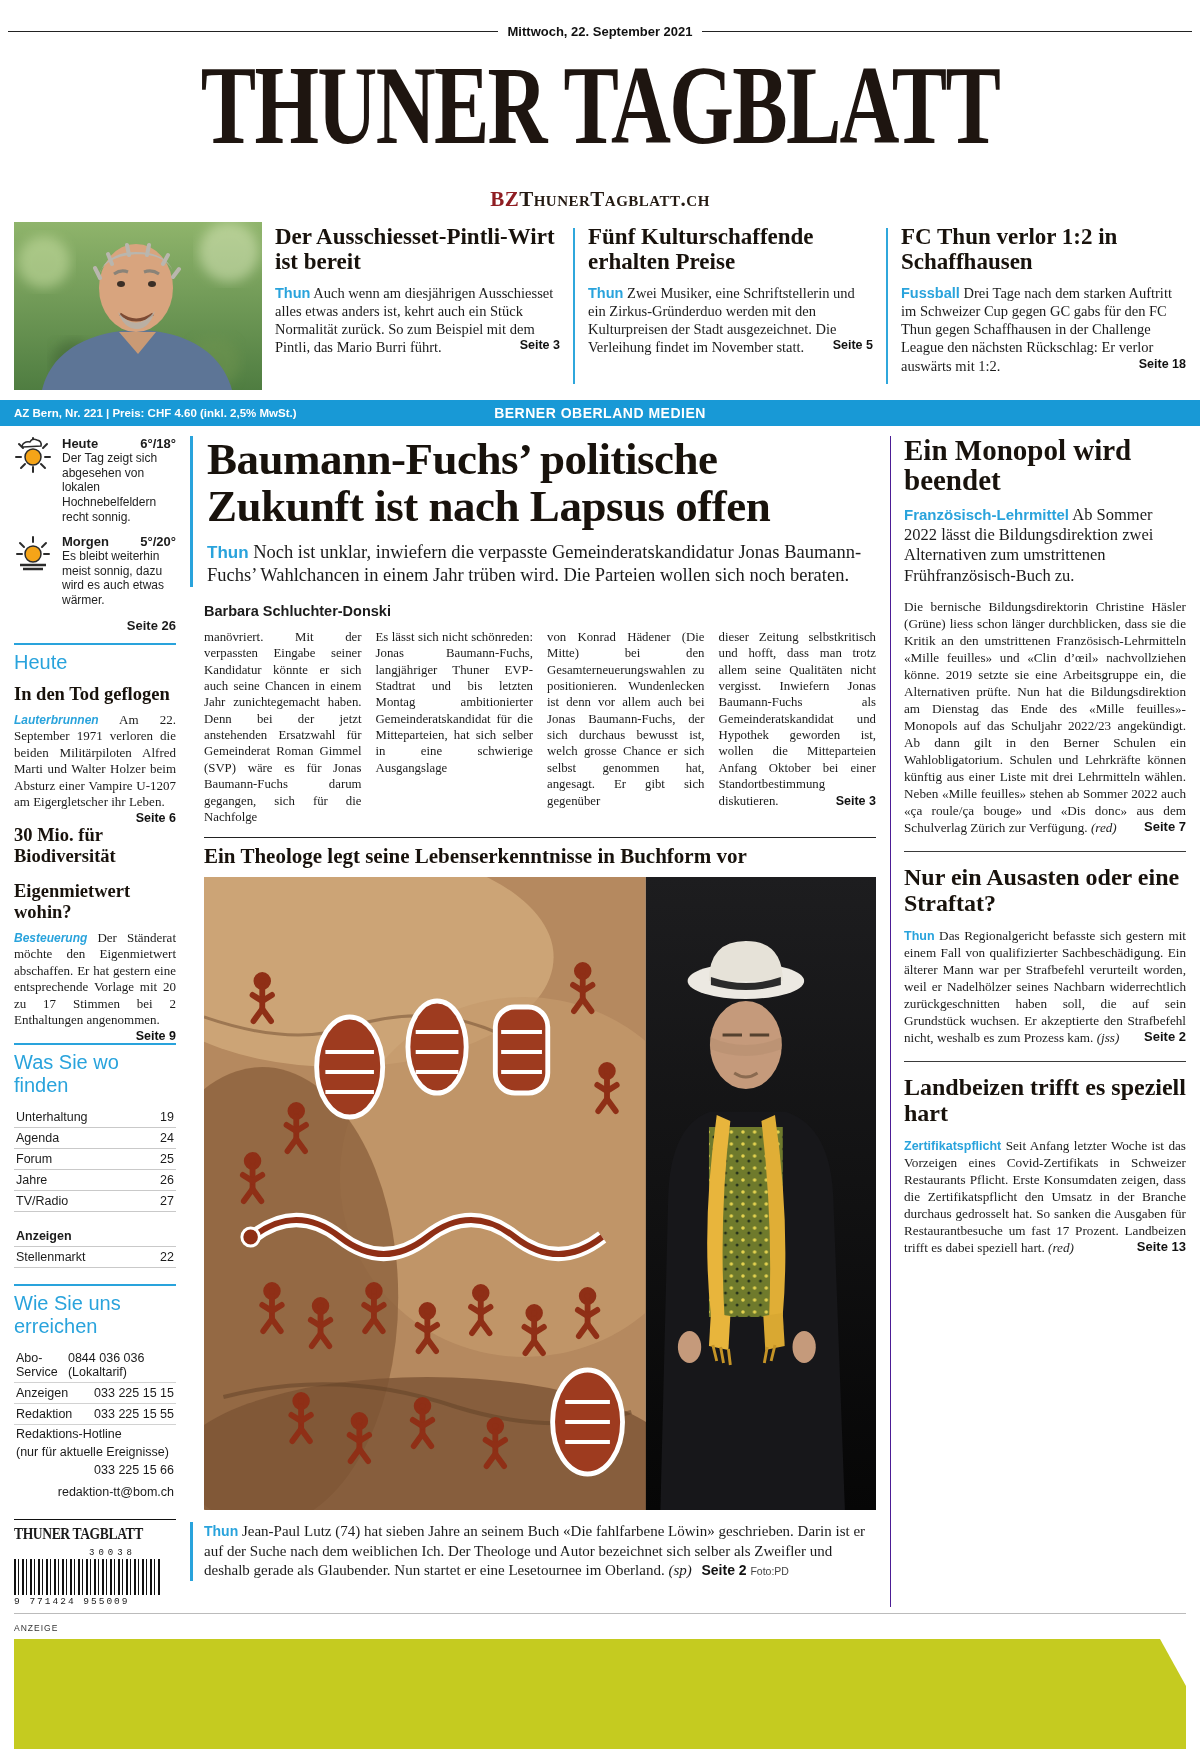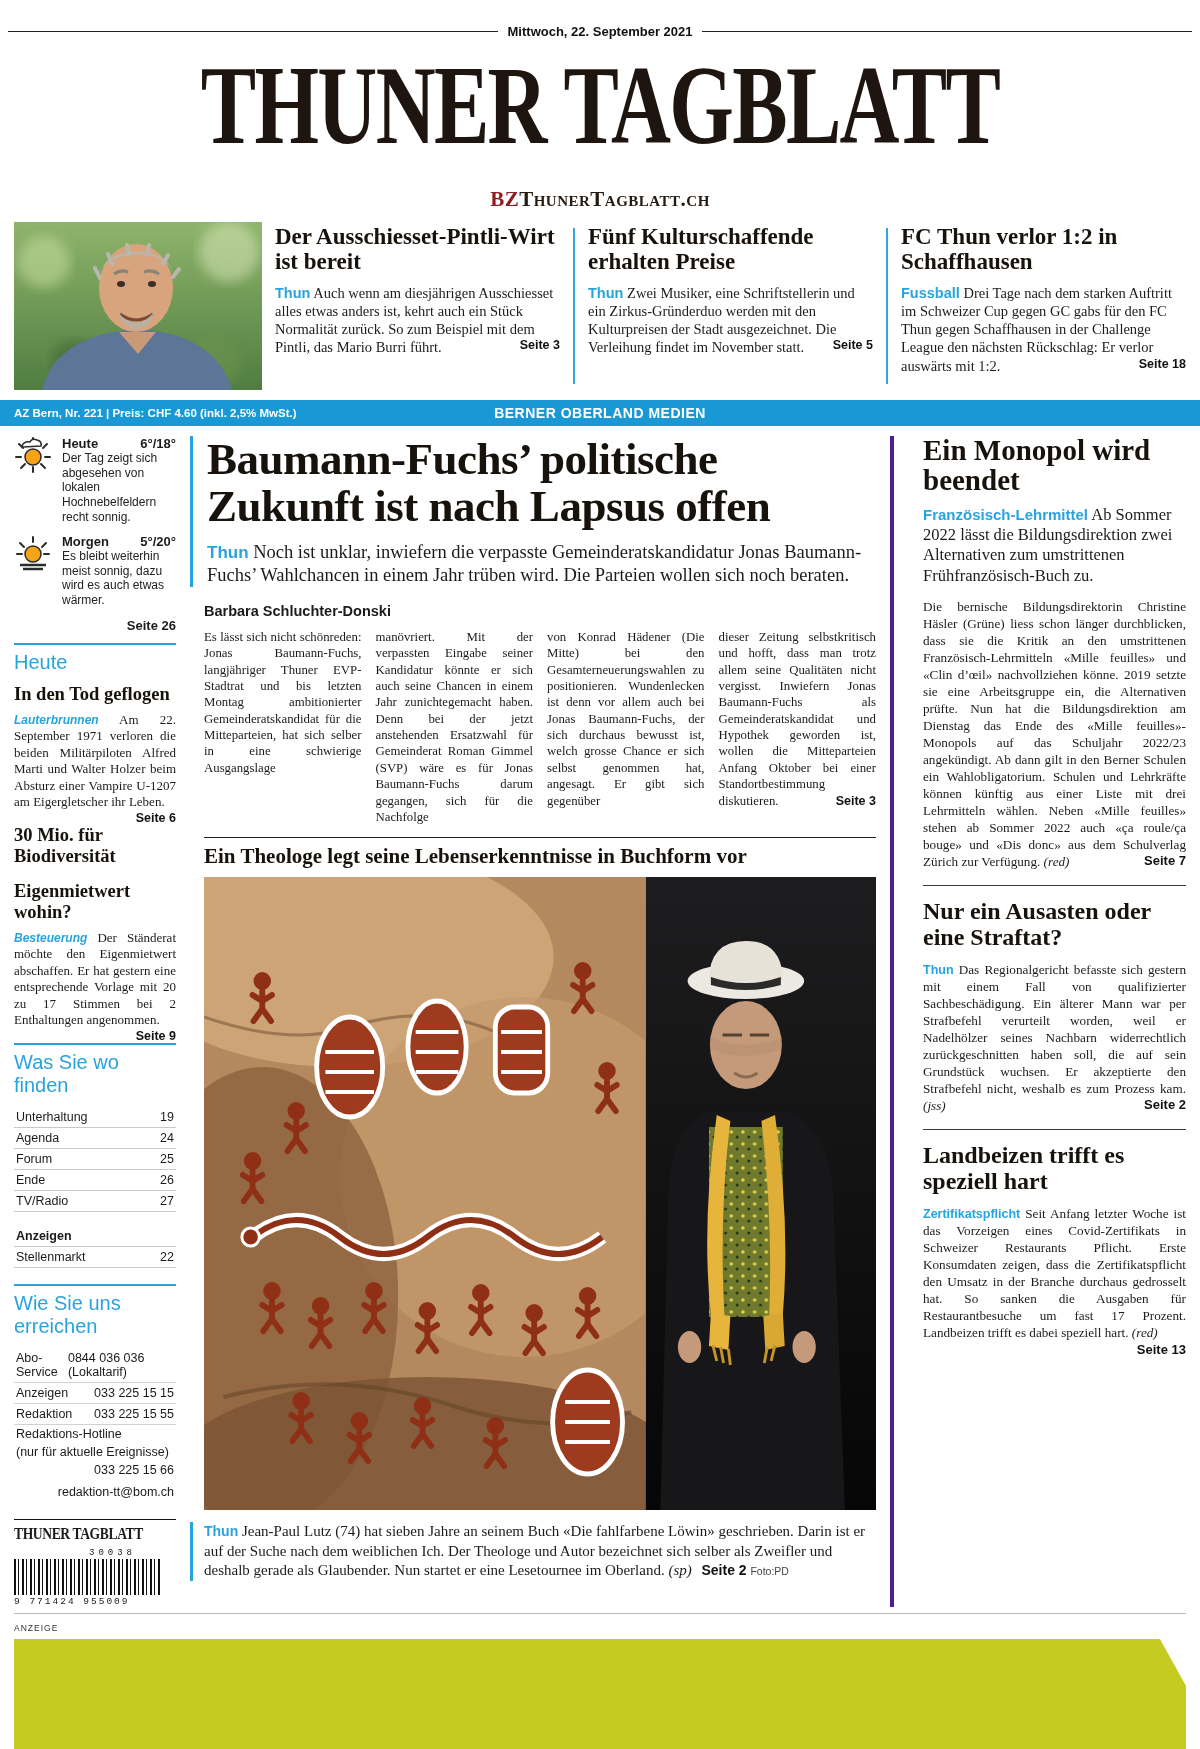--- a/index.html
+++ b/index.html
@@ -71,21 +71,21 @@
   .bodycols { display:grid; grid-template-columns:repeat(4,1fr); gap:14px; margin-left:14px; }
   .bodycols div { font-size:12.8px; line-height:1.28; text-align:justify; }
   .photostory-head { border-top:1px solid #222; margin:12px 0 0 14px; padding-top:6px; font-size:21px; font-weight:bold; color:#18120c; }
   .photo { margin:8px 0 0 14px; }
   .caption { border-left:3px solid #29a3dc; padding-left:11px; margin:8px 0 0 0; font-size:15px; line-height:1.3; }
   .caption .kick { font-size:14px; }
   .caption .credit { font-family:"Liberation Sans",sans-serif; font-size:10.5px; color:#444; }
   .caption .pageref { float:none; font-size:14px; margin-left:6px; }
 
   
-  .rightcol { border-left:4px solid #4c1d95; padding-left:29px; }
+  .rightcol { border-left:1px solid #4c1d95; padding-left:13px; }
   .rart h2 { font-size:29px; font-weight:bold; line-height:1.02; color:#18120c; margin-bottom:10px; }
   .rart h2.small { font-size:24px; line-height:1.08; }
   .rlead { font-size:16.5px; line-height:1.22; margin-bottom:12px; }
   .rlead .kick { font-size:15px; }
   .rbody { font-size:13.2px; line-height:1.29; text-align:justify; }
   .rbody .kick { font-size:12.5px; }
   .rhr { border-top:1px solid #3a3a3a; margin:15px 0 13px 0; }
   .rbody .pageref { font-size:13px; }
 
   
@@ -255,21 +255,21 @@
       </div>
     <div class="idxrow">
         <span>Agenda</span>
         <span>24</span>
       </div>
     <div class="idxrow">
         <span>Forum</span>
         <span>25</span>
       </div>
     <div class="idxrow">
-        <span>Ende</span>
+        <span>Jahre</span>
         <span>26</span>
       </div>
     <div class="idxrow">
         <span>TV/Radio</span>
         <span>27</span>
       </div>
     <div class="idxgap"></div>
     <div class="idxrow bold">
         <span>Anzeigen</span>
       </div>
@@ -308,22 +308,22 @@
   <div class="centercol">
     <div class="headblock">
       <h1 class="mainhead">Baumann-Fuchs’ politische Zukunft ist nach Lapsus offen</h1>
       <p class="mainlead">
         <span class="kick">Thun</span>
         <span>Noch ist unklar, inwiefern die verpasste Gemeinderatskandidatur Jonas Baumann-Fuchs’ Wahlchancen in einem Jahr trüben wird. Die Parteien wollen sich noch beraten.</span>
       </p>
     </div>
     <div class="byline">Barbara Schluchter-Donski</div>
     <div class="bodycols">
+      <div>manövriert. Mit der verpassten Eingabe seiner Kandidatur könnte er sich auch seine Chancen in einem Jahr zunichtegemacht haben. Denn bei der jetzt anstehenden Ersatzwahl für Gemeinderat Roman Gimmel (SVP) wäre es für Jonas Baumann-Fuchs darum gegangen, sich für die Nachfolge</div>
       <div>Es lässt sich nicht schönreden: Jonas Baumann-Fuchs, langjähriger Thuner EVP-Stadtrat und bis letzten Montag ambitionierter Gemeinderatskandidat für die Mitteparteien, hat sich selber in eine schwierige Ausgangslage</div>
-      <div>manövriert. Mit der verpassten Eingabe seiner Kandidatur könnte er sich auch seine Chancen in einem Jahr zunichtegemacht haben. Denn bei der jetzt anstehenden Ersatzwahl für Gemeinderat Roman Gimmel (SVP) wäre es für Jonas Baumann-Fuchs darum gegangen, sich für die Nachfolge</div>
       <div>von Konrad Hädener (Die Mitte) bei den Gesamterneuerungswahlen zu positionieren. Wundenlecken ist denn vor allem auch bei Jonas Baumann-Fuchs, der sich durchaus bewusst ist, welch grosse Chance er sich selbst genommen hat, angesagt. Er gibt sich gegenüber</div>
       <div><span>dieser Zeitung selbstkritisch und hofft, dass man trotz allem seine Qualitäten nicht vergisst. Inwiefern Jonas Baumann-Fuchs als Gemeinderatskandidat und Hypothek geworden ist, wollen die Mitteparteien Anfang Oktober bei einer Standortbestimmung diskutieren.</span> <span class="pageref">Seite 3</span></div>
     </div>
 
     <div class="photostory-head">Ein Theologe legt seine Lebenserkenntnisse in Buchform vor</div>
 
     <div class="photo">
       <svg width="100%" height="633" viewBox="0 0 692 633" preserveAspectRatio="none">
         <defs>
           <linearGradient id="dark" x1="0" y1="0" x2="0" y2="1">

